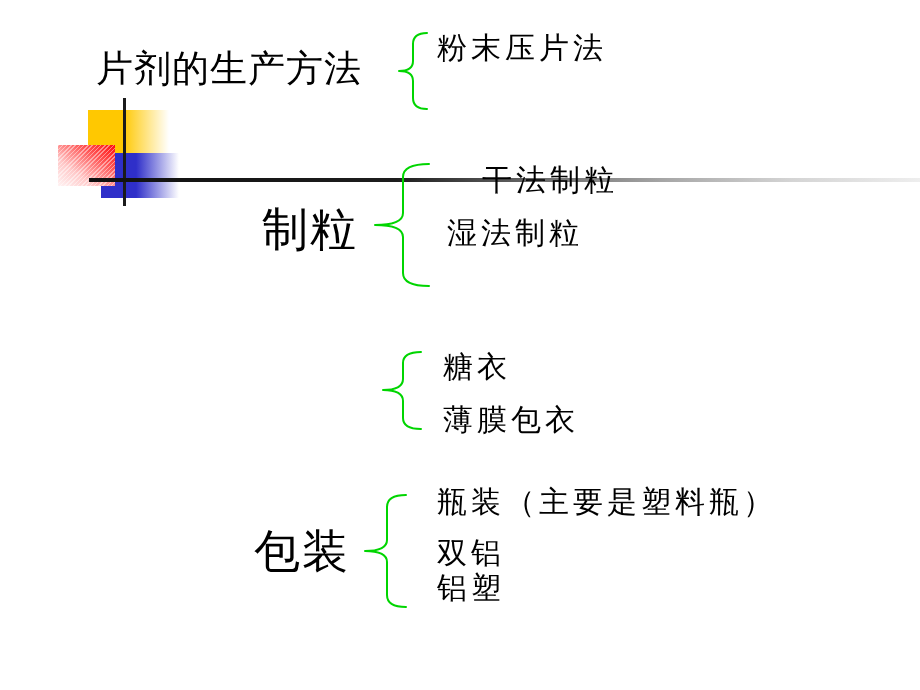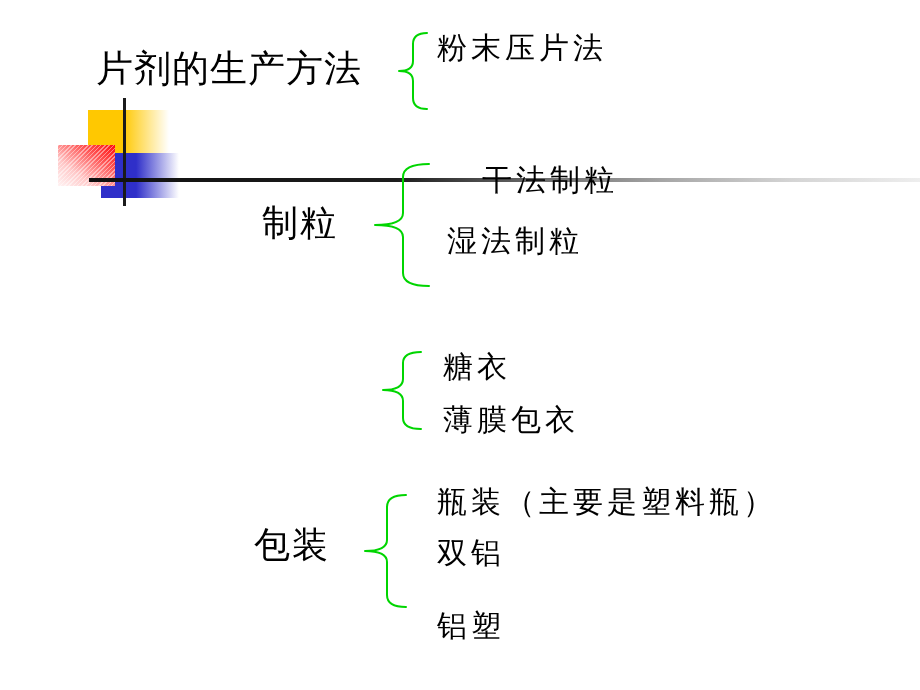--- a/index.html
+++ b/index.html
@@ -48,21 +48,21 @@
     z-index: 3;
   }
 
   
   .txt { z-index: 4; white-space: nowrap; line-height: 1.2; }
   .title {
     left: 96px; top: 47px;
     font-size: 37px;
     letter-spacing: 1px;
   }
-  .cat-label { font-size: 36px; letter-spacing: 2px; }
+  .cat-label { font-size: 46px; letter-spacing: 2px; }
   .item { font-size: 30px; letter-spacing: 4px; }
 
   .brace { z-index: 4; }
   .brace path { fill: none; stroke-width: 2; stroke-linecap: round; stroke-linejoin: round; }
 </style>
 </head>
 <body>
 
 <div class="slide">
 
@@ -79,29 +79,29 @@
   <svg class="abs brace" style="left:398px; top:31px;" width="30" height="80" viewBox="0 0 30 80">
     <path d="M29,2 Q15,2 15,13 L15,30 Q15,40 1,40 Q15,40 15,50 L15,67 Q15,78 29,78" stroke="#00d500"></path>
   </svg>
   <div class="abs txt item" style="left:437px; top:30px;">粉末压片法</div>
 
   <div class="abs txt cat-label" style="left:262px; top:202px;">制粒</div>
   <svg class="abs brace" style="left:374px; top:162px;" width="56" height="126" viewBox="0 0 56 126">
     <path d="M55,2 Q29,2 29,15 L29,51 Q29,63 1,63 Q29,63 29,75 L29,111 Q29,124 55,124" stroke="#00d500"></path>
   </svg>
   <div class="abs txt item" style="left:450px; top:162px;margin-left:32px;">干法制粒</div>
-  <div class="abs txt item" style="left:447px; top:215px;margin-top:8px;">湿法制粒</div>
+  <div class="abs txt item" style="left:447px; top:215px;">湿法制粒</div>
 
   <svg class="abs brace" style="left:382px; top:350px;" width="40" height="81" viewBox="0 0 40 81">
     <path d="M39,2 Q21,2 21,13 L21,29 Q21,40 1,40 Q21,40 21,51 L21,68 Q21,79 39,79" stroke="#00d500"></path>
   </svg>
   <div class="abs txt item" style="left:443px; top:349px;">糖衣</div>
   <div class="abs txt item" style="left:443px; top:402px;">薄膜包衣</div>
 
   <div class="abs txt cat-label" style="left:254px; top:524px;">包装</div>
   <svg class="abs brace" style="left:364px; top:493px;" width="43" height="116" viewBox="0 0 43 116">
     <path d="M42,2 Q23,2 23,14 L23,47 Q23,58 1,58 Q23,58 23,69 L23,102 Q23,114 42,114" stroke="#00d500"></path>
   </svg>
   <div class="abs txt item" style="left:437px; top:484px;">瓶装（主要是塑料瓶）</div>
   <div class="abs txt item" style="left:437px; top:535px;">双铝</div>
-  <div class="abs txt item" style="left:437px; top:608px;">铝塑</div>
+  <div class="abs txt item" style="left:437px; top:572px;font-family:Liberation Mono, monospace;">铝塑</div>
 
 </div>
 
 </body></html>

